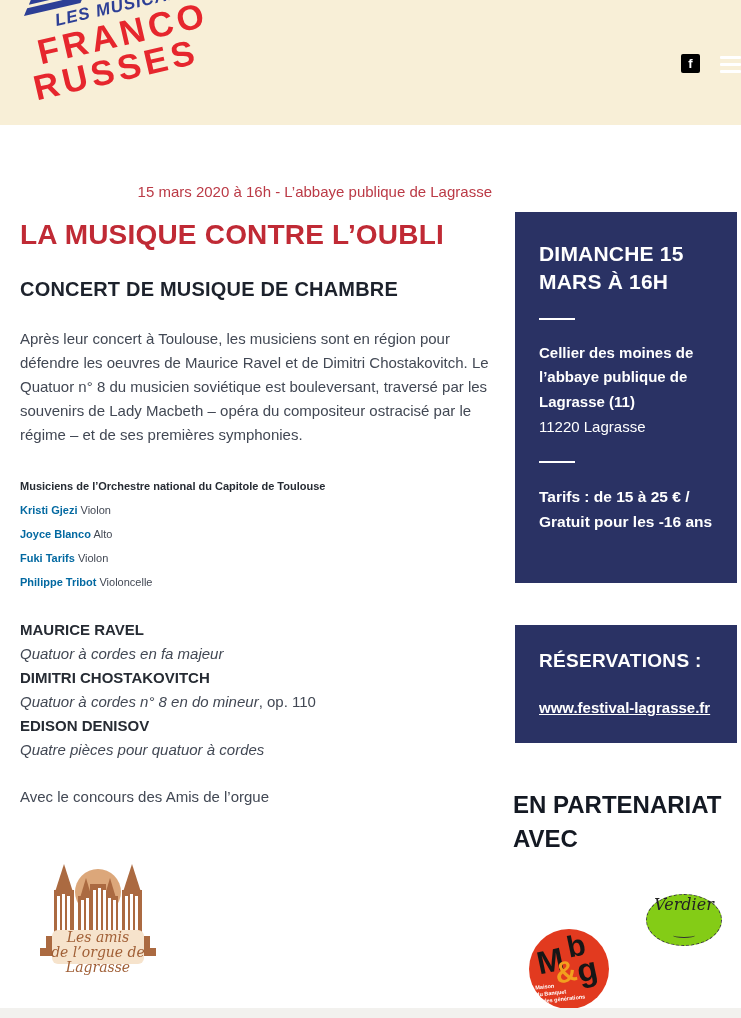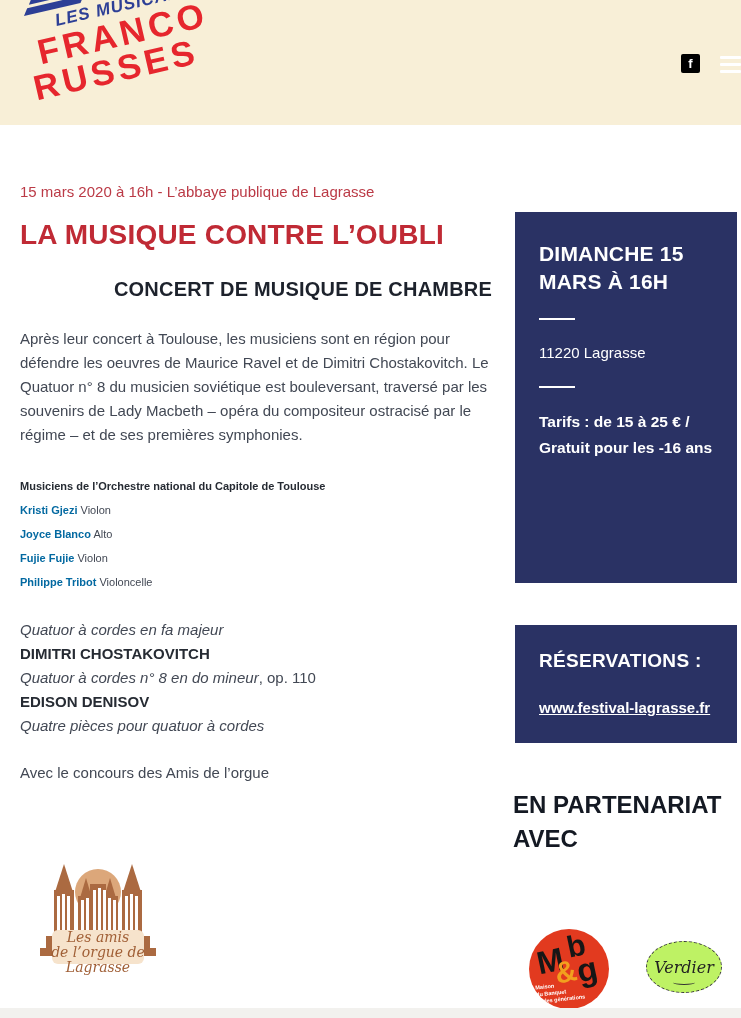--- a/index.html
+++ b/index.html
@@ -17,23 +17,23 @@
   .logo .franco{margin-left:12px;}
   .logo .russes{margin-left:0px;}
 
   .fb-btn{position:absolute;left:681px;top:54px;width:19px;height:19px;background:#000;border-radius:2px;color:#fff;
     display:flex;align-items:center;justify-content:center;font-size:13px;font-weight:bold;cursor:pointer;}
   .burger{position:absolute;left:720px;top:56px;cursor:pointer;}
   .burger span{display:block;width:21px;height:3px;background:#ffffff;margin-bottom:4px;border-radius:1px;}
 
   
   .content-left{position:absolute;left:20px;top:182px;width:472px;color:#424854;}
-  .meta{color:#bb3a46;font-size:15px;line-height:20px;}
+  .meta{color:#bb3a46;font-size:15px;line-height:20px;text-align:right;}
   h1.title{color:#c02a35;font-size:28px;font-weight:900;margin:17px 0 0 0;letter-spacing:0.2px;}
-  h2.subtitle{color:#1d222c;font-size:20px;font-weight:800;margin:27px 0 0 0;letter-spacing:0.2px;text-align:right;}
+  h2.subtitle{color:#1d222c;font-size:20px;font-weight:800;margin:27px 0 0 0;letter-spacing:0.2px;}
   .desc{font-size:15px;line-height:24px;margin-top:26px;}
   .musicians{margin-top:27px;font-size:11px;line-height:24px;}
   .musicians .mhead{font-weight:bold;color:#262b33;}
   .musicians b{color:#0369a1;}
   .program{margin-top:24px;font-size:15px;line-height:24px;}
   .program .composer{font-weight:bold;color:#262b33;}
   .program .work{font-style:italic;}
   .note{margin-top:23px;font-size:15px;line-height:24px;}
 
   
@@ -57,22 +57,22 @@
   .orgue-text{font-family:"DejaVu Serif",serif;font-style:italic;fill:#a05f36;}
 
   .mbg{position:absolute;left:529px;top:929px;width:80px;height:80px;border-radius:50%;background:#e23a1f;cursor:pointer;}
   .mbg span{position:absolute;color:#161616;font-weight:bold;}
   .mbg .m{left:8px;top:14px;font-size:32px;transform:rotate(-12deg);}
   .mbg .b{left:38px;top:0px;font-size:30px;transform:rotate(-12deg);}
   .mbg .amp{left:26px;top:26px;font-size:30px;color:#f2a01e;transform:rotate(-12deg);}
   .mbg .g{left:48px;top:22px;font-size:33px;transform:rotate(-12deg);}
   .mbg .cap{position:absolute;left:7px;top:53px;color:#ffffff;font-size:5.5px;line-height:7px;font-weight:bold;transform:rotate(-6deg);}
 
-  .verdier{position:absolute;left:646px;top:941px;width:74px;height:50px;border:1.5px dashed #3a3a3a;border-radius:50%;
-    display:flex;align-items:center;justify-content:center;background:#bef264;cursor:pointer;}
+  .verdier{position:absolute;left:646px;top:894px;width:74px;height:50px;border:1.5px dashed #3a3a3a;border-radius:50%;
+    display:flex;align-items:flex-start;justify-content:center;background:#84cc16;cursor:pointer;}
   .verdier .vtext{font-family:"DejaVu Serif",serif;font-style:italic;font-size:16px;color:#222;}
   .verdier .flourish{position:absolute;left:26px;bottom:7px;width:22px;height:4px;border-bottom:1px solid #333;border-radius:50%;}
 
   .bottom-strip{position:absolute;left:0;top:1008px;width:741px;height:10px;background:#f2f1ee;}
 </style>
 </head>
 <body>
 
 <div class="page">
 
@@ -97,38 +97,40 @@
   <div class="content-left">
     <div class="meta">15 mars 2020 à 16h - L’abbaye publique de Lagrasse</div>
     <h1 class="title">LA MUSIQUE CONTRE L’OUBLI</h1>
     <h2 class="subtitle">CONCERT DE MUSIQUE DE CHAMBRE</h2>
     <div class="desc">Après leur concert à Toulouse, les musiciens sont en région pour défendre les oeuvres de Maurice Ravel et de Dimitri Chostakovitch. Le Quatuor n° 8 du musicien soviétique est bouleversant, traversé par les souvenirs de Lady Macbeth – opéra du compositeur ostracisé par le régime – et de ses premières symphonies.</div>
 
     <div class="musicians">
       <div class="mhead">Musiciens de l’Orchestre national du Capitole de Toulouse</div>
       <div><b>Kristi Gjezi</b> <span>Violon</span></div>
       <div><b>Joyce Blanco</b> <span>Alto</span></div>
-      <div><b>Fujie Fujie</b> <span>Violon</span></div>
+      <div><b>Fuki Tarifs</b> <span>Violon</span></div>
       <div><b>Philippe Tribot</b> <span>Violoncelle</span></div>
     </div>
 
     <div class="program">
+      <div class="composer">MAURICE RAVEL</div>
       <div><span class="work">Quatuor à cordes en fa majeur</span><span></span></div>
       <div class="composer">DIMITRI CHOSTAKOVITCH</div>
       <div><span class="work">Quatuor à cordes n° 8 en do mineur</span><span>, op. 110</span></div>
       <div class="composer">EDISON DENISOV</div>
       <div><span class="work">Quatre pièces pour quatuor à cordes</span><span></span></div>
     </div>
 
     <div class="note">Avec le concours des Amis de l’orgue</div>
   </div>
 
   <div class="infobox">
     <div class="date">DIMANCHE 15 MARS À 16H</div>
     <div class="divider"></div>
+    <div class="venue">Cellier des moines de l’abbaye publique de Lagrasse (11)</div>
     <div class="addr">11220 Lagrasse</div>
     <div class="divider"></div>
     <div class="tarifs">Tarifs : de 15 à 25 € / Gratuit pour les -16 ans</div>
   </div>
 
   <div class="resbox">
     <div class="reslabel">RÉSERVATIONS :</div>
     <a>www.festival-lagrasse.fr</a>
   </div>
 

